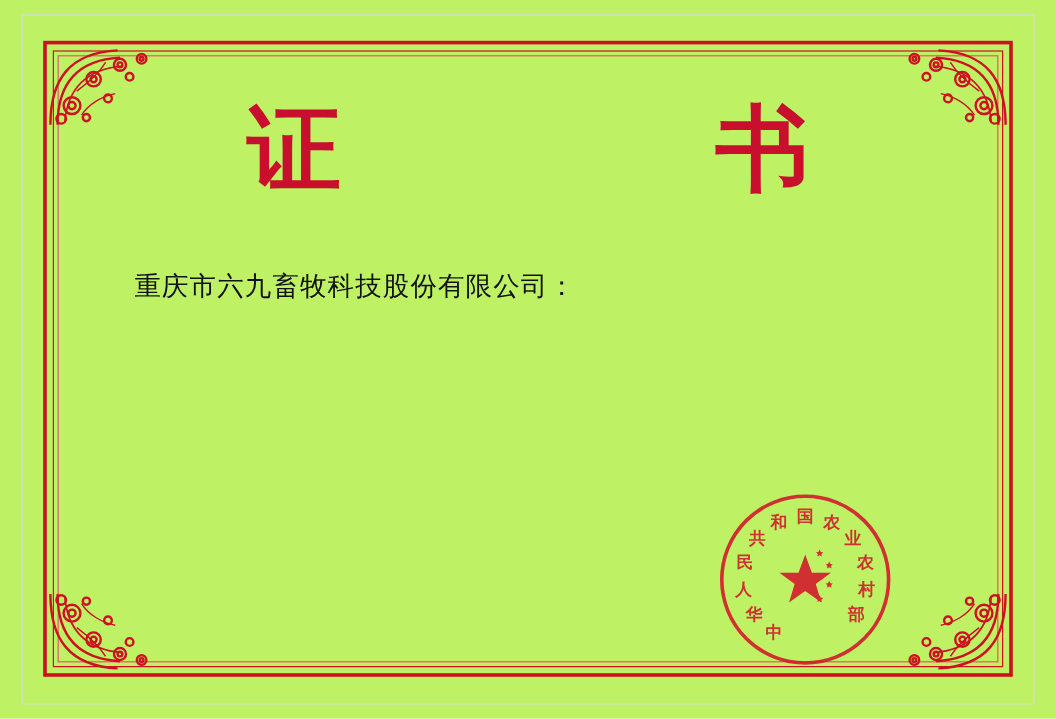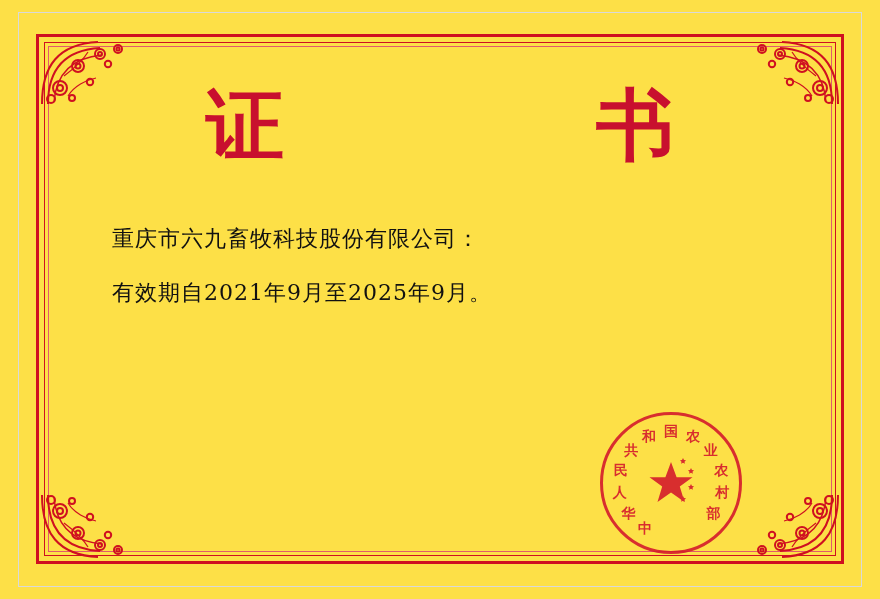--- a/index.html
+++ b/index.html
@@ -10,21 +10,21 @@
   body {
     width: 880px;
     height: 599px;
     font-family: "Liberation Sans", sans-serif;
     overflow: hidden;
   }
   #certificate {
     position: relative;
     width: 880px;
     height: 599px;
-    background: #fde047;
+    background: #bef264;
     box-sizing: border-box;
   }
   
   .page-edge {
     position: absolute;
     left: 18px;
     top: 12px;
     width: 844px;
     height: 575px;
     border: 1px solid #d9d9d9;
@@ -250,21 +250,20 @@
       <circle cx="52" cy="46" r="3.2"></circle>
       <circle cx="70" cy="28" r="3.2"></circle>
       <circle cx="34" cy="62" r="3"></circle>
     </svg>
   </div>
 
   <div class="title">证　　书</div>
 
   <div class="body-block">
     <p class="salutation">重庆市六九畜牧科技股份有限公司：</p>
-    <p class="para2">有效期自2021年9月至2025年9月。</p>
   </div>
 
   <div class="seal">
     <div class="seal-text">
       <span class="seal-char" style="transform: rotate(-150deg) translateY(-52px) rotate(150deg);">中</span>
       <span class="seal-char" style="transform: rotate(-125deg) translateY(-52px) rotate(125deg);">华</span>
       <span class="seal-char" style="transform: rotate(-100deg) translateY(-52px) rotate(100deg);">人</span>
       <span class="seal-char" style="transform: rotate(-75deg) translateY(-52px) rotate(75deg);">民</span>
       <span class="seal-char" style="transform: rotate(-50deg) translateY(-52px) rotate(50deg);">共</span>
       <span class="seal-char" style="transform: rotate(-25deg) translateY(-52px) rotate(25deg);">和</span>

